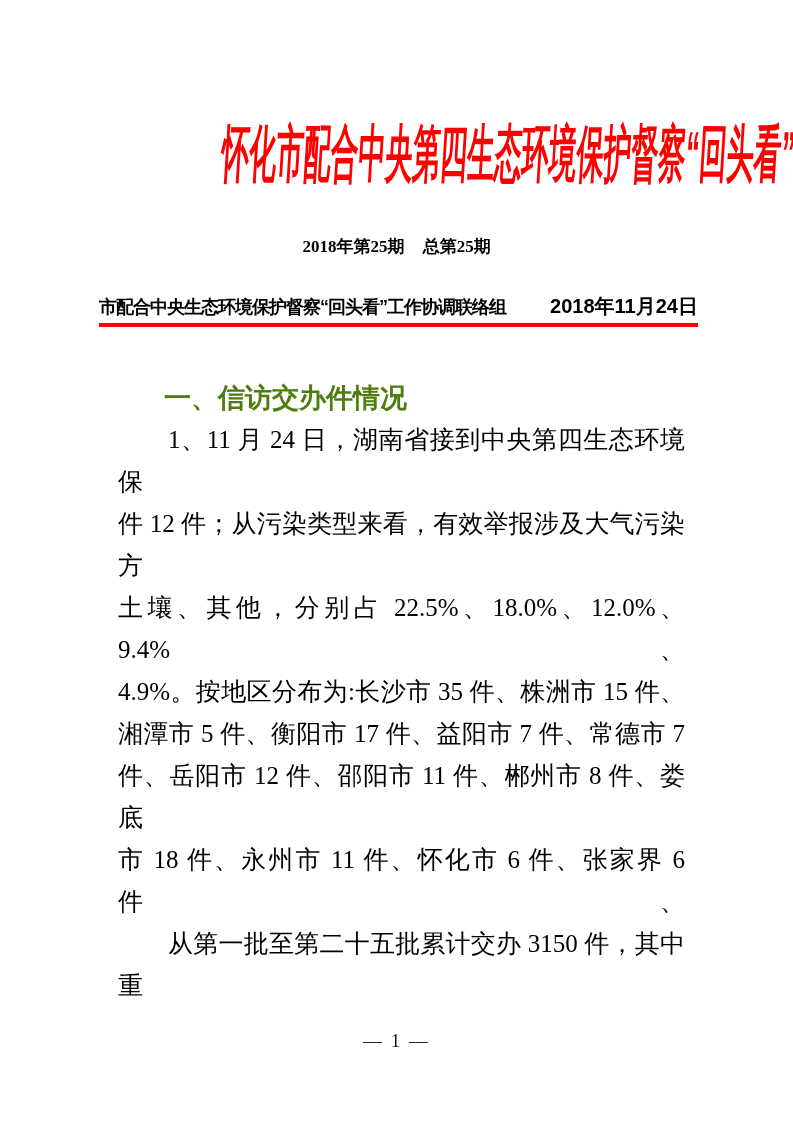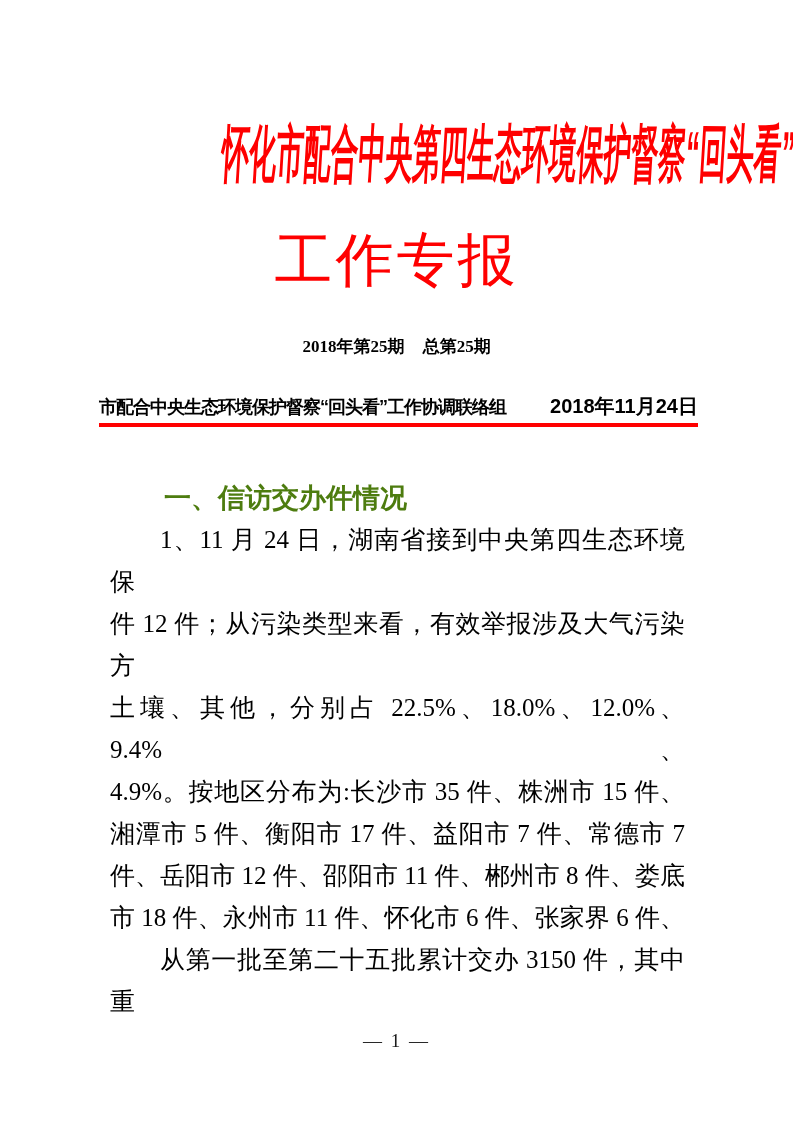--- a/index.html
+++ b/index.html
@@ -83,20 +83,21 @@
   .bline {
     line-height: 42px;
     font-size: 25px;
     font-family: "Liberation Serif", "DejaVu Serif", serif;
     white-space: nowrap;
   }
   .bline.jl {
     white-space: normal;
     text-align: justify;
     text-align-last: justify;
+    margin-left: 8px;
   }
   .bline.ind { text-indent: 2em; }
   
   .page-footer {
     position: absolute;
     top: 1028px;
     left: 0;
     width: 100%;
     text-align: center;
     font-size: 19px;
@@ -107,21 +108,20 @@
   }
 </style>
 </head>
 <body>
 
 <div class="page">
 
   <header>
     <h1 class="title-main">怀化市配合中央第四生态环境保护督察“回头看”</h1>
 
-    <h2 class="title-sub">工作专报</h2>
 
     <div class="issue-line">2018年第25期 总第25期</div>
 
     <div class="pub-row">
       <span class="pub-name">市配合中央生态环境保护督察“回头看”工作协调联络组</span>
       <span class="pub-date">2018年11月24日</span>
     </div>
 
     <div class="red-rule"></div>
   </header>

